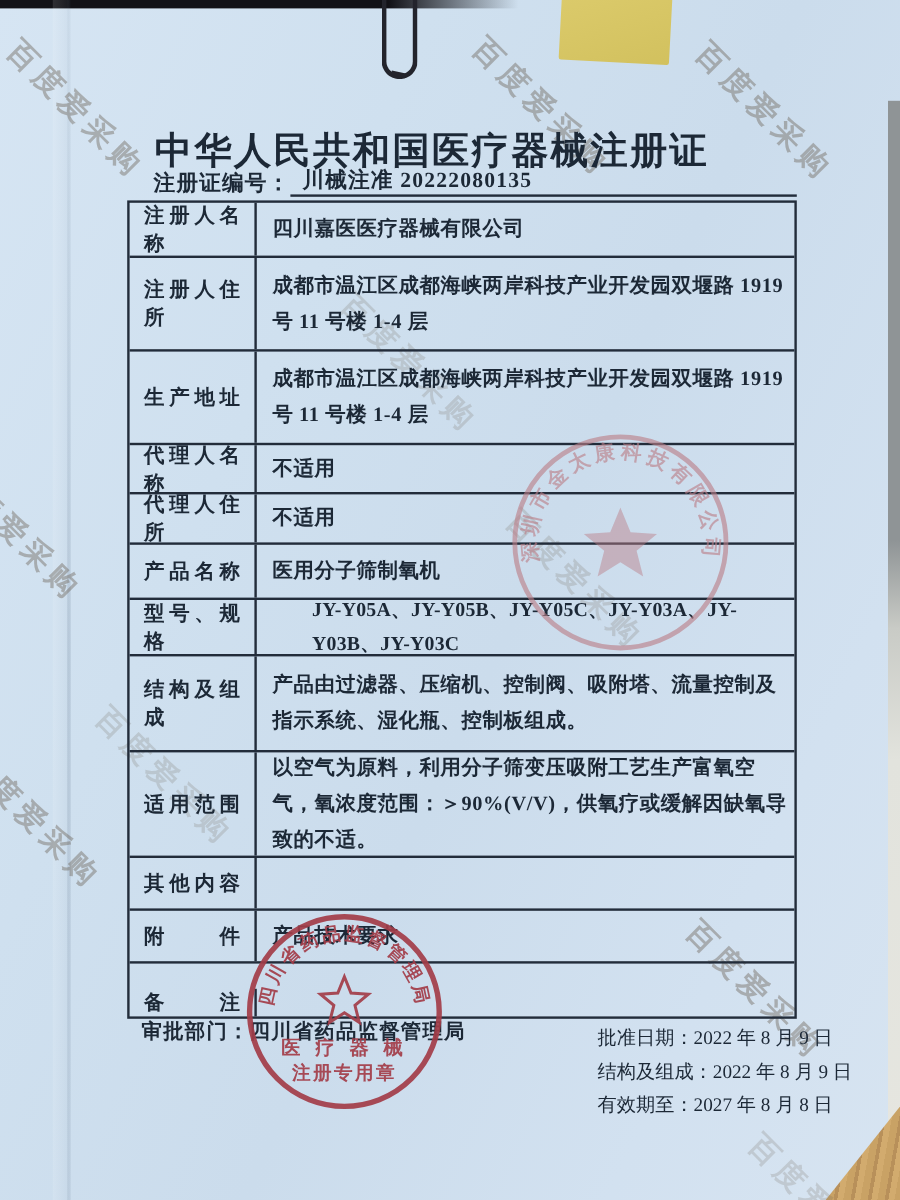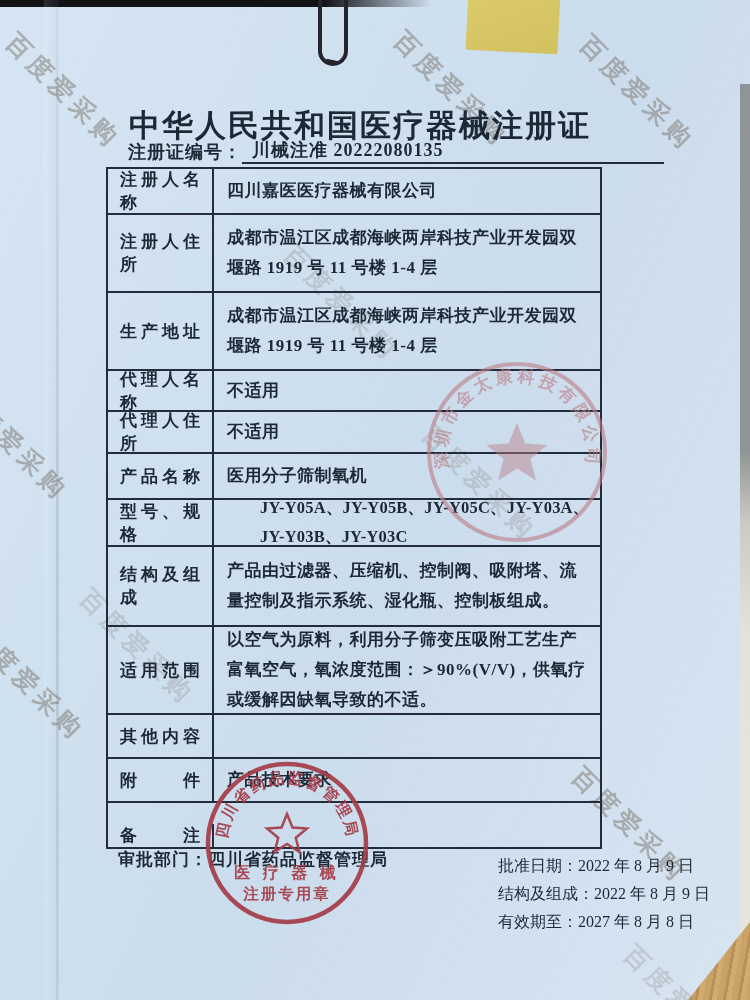--- a/index.html
+++ b/index.html
@@ -28,21 +28,21 @@
   .wm{position:absolute;transform:rotate(45deg);transform-origin:left top;
     font-family:"Liberation Sans",sans-serif;font-size:25px;font-weight:bold;letter-spacing:5px;
     color:rgba(108,98,86,.42);white-space:nowrap;pointer-events:none;}
   .wm.faint{color:rgba(108,98,86,.20);}
   
   .title{position:absolute;left:0;top:84px;width:720px;text-align:center;font-size:31px;font-weight:bold;letter-spacing:2px;}
   .regline{position:absolute;left:128px;top:138px;width:536px;display:flex;align-items:flex-end;font-size:18px;font-weight:bold;}
   .reg-label{white-space:nowrap;letter-spacing:1px;}
   .reg-value{flex:1;border-bottom:2px solid #222c3a;padding-left:10px;letter-spacing:1px;white-space:nowrap;}
   
-  .ctable{position:absolute;left:106px;top:167px;width:496px;border:2px solid #222c3a;}
+  .ctable{position:absolute;left:106px;top:167px;width:558px;border:2px solid #222c3a;}
   .trow{display:flex;border-bottom:2px solid #222c3a;}
   .trow:last-child{border-bottom:none;align-items:flex-end;}
   .tlabel{width:106px;border-right:2px solid #222c3a;display:flex;align-items:center;padding:0 12px;
     font-size:17px;font-weight:bold;}
   .tlabel > span{display:block;width:100%;text-align:justify;text-align-last:justify;}
   .tvalue{flex:1;display:flex;align-items:center;padding:4px 6px 4px 13px;font-size:17px;font-weight:bold;line-height:1.75;letter-spacing:.5px;}
   .r1{height:46px}.r2{height:78px}.r3{height:78px}.r4{height:41px}.r5{height:42px}.r6{height:46px}
   .r7{height:47px}.r8{height:80px}.r9{height:88px}.r10{height:44px}.r11{height:44px}.r12{height:44px}
   .mono-models{letter-spacing:.2px;font-size:16.5px;padding-left:46px;}
   

